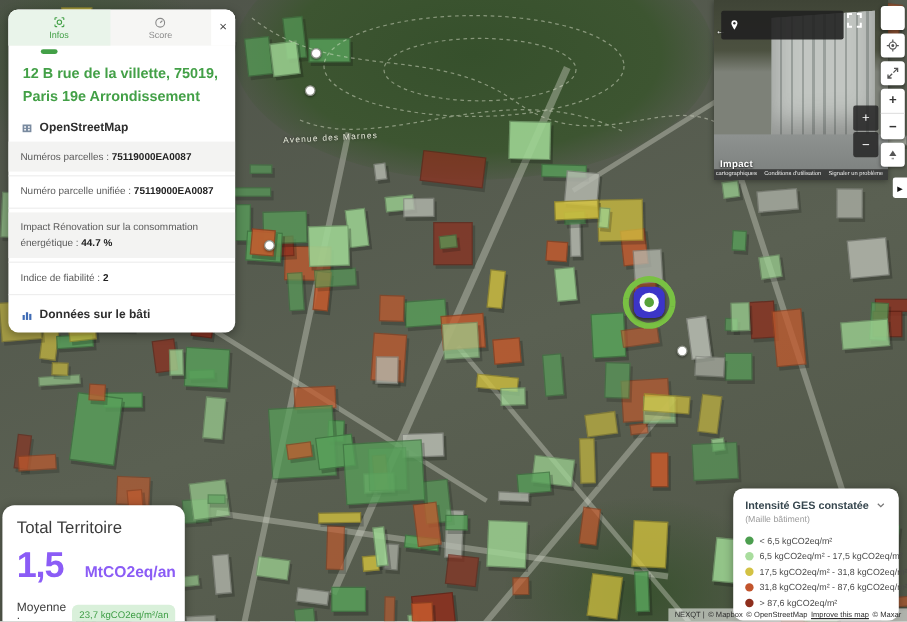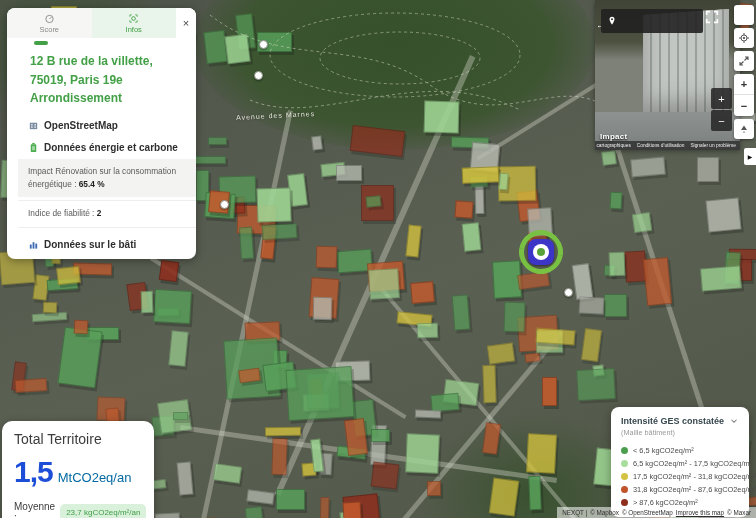--- a/index.html
+++ b/index.html
@@ -28,35 +28,35 @@
   .marker .pin .dot { width:8px; height:8px; border-radius:50%; background:#58a23a; }
 
   
   .left-panel { position:absolute; left:7px; top:8px; width:189px; background:#fff; border-radius:8px; box-shadow:0 2px 8px rgba(0,0,0,.35); overflow:hidden; z-index:20; }
   .tabbar { display:flex; height:30px; background:#f6f6f4; }
   .tab { flex:1; display:flex; flex-direction:column; align-items:center; justify-content:center; gap:1px; font-size:7.5px; color:#8a8a8a; cursor:pointer; }
   .tab svg { width:11px; height:11px; }
   .tab.active { background:#e9f4ea; color:#43a047; }
   .tab-close { width:20px; background:#fff; display:flex; align-items:center; justify-content:center; font-size:11px; color:#444; cursor:pointer; }
   .tab-underline { position:absolute; left:27px; top:33px; width:14px; height:4px; border-radius:3px; background:#43a047; }
-  .panel-body { padding:6px 0 6px 11px; }
+  .panel-body { padding:6px 0 6px 0; }
   .addr { color:#43a047; font-weight:bold; font-size:12px; line-height:1.55; padding:8px 12px 4px 12px; }
   .sec { display:flex; align-items:center; gap:5px; font-size:10px; font-weight:bold; color:#2e2e2e; padding:8px 10px 3px 10px; }
   .sec svg { width:11px; height:11px; }
   .prow { font-size:8.3px; color:#5a5a5a; line-height:1.6; padding:6px 10px; margin:3px 0; }
   .prow b { color:#222; }
   .prow.gray { background:#f3f3f2; }
   .prow.white { border-top:1px solid #eee; border-bottom:1px solid #eee; }
 
   
   .total-card { position:absolute; left:2px; top:421px; width:152px; background:#fff; border-radius:10px; box-shadow:0 2px 8px rgba(0,0,0,.35); padding:10px 12px 10px 12px; z-index:20; }
   .total-title { font-size:14px; color:#3c3c3c; }
   .total-line { margin-top:8px; display:flex; align-items:baseline; }
-  .total-value { font-size:30px; font-weight:bold; color:#1d4ed8; letter-spacing:-1px; }
-  .total-unit { font-size:13px; color:#0369a1; margin-left:5px; }
+  .total-value { font-size:30px; font-weight:bold; color:#8b5cf6; letter-spacing:-1px; }
+  .total-unit { font-size:13px; color:#8b5cf6; margin-left:18px;font-weight:bold; }
   .avg-line { margin-top:12px; display:flex; align-items:center; gap:5px; font-size:10px; color:#3c3c3c; }
   .avg-pill { background:#d9f0da; color:#3f9e46; font-size:8px; padding:4px 6px; border-radius:5px; white-space:nowrap; }
 
   
   .sv { position:absolute; left:595px; top:0; width:145px; height:150px; background:#7d8178; overflow:hidden; z-index:15; box-shadow:0 1px 5px rgba(0,0,0,.4); }
   .sv .trees { position:absolute; left:0; top:0; width:100%; height:60px; background:linear-gradient(#3f4436,#4c5140 70%,rgba(76,81,64,0)); }
   .sv .building { position:absolute; left:48px; top:12px; width:86px; height:108px; background:repeating-linear-gradient(90deg,#c2c6c2 0 7px,#9aa09c 7px 9px), #bcc0bc; box-shadow:inset 0 -20px 20px rgba(60,60,60,.35); transform:skewY(-4deg); }
   .sv .roadway { position:absolute; left:0; bottom:0; width:100%; height:38px; background:linear-gradient(#8e9290,#7a7e7c); }
   .sv-card { position:absolute; left:6px; top:9px; width:102px; background:rgba(33,33,33,.9); border-radius:2px; padding:5px 6px; display:flex; gap:3px; }
   .sv-card .txt { flex:1; }
@@ -334,64 +334,62 @@
       <div class="pin">
         <div class="ring">
           <div class="dot"></div>
         </div>
       </div>
     </div>
   </div>
 
   <div class="left-panel">
     <div class="tabbar">
+      <div class="tab active">
+        <svg viewBox="0 0 24 24" fill="none" stroke="#43a047" stroke-width="2">
+          <path d="M4 8V5a1 1 0 011-1h3M16 4h3a1 1 0 011 1v3M20 16v3a1 1 0 01-1 1h-3M8 20H5a1 1 0 01-1-1v-3"></path>
+            <circle cx="12" cy="12" r="4"></circle>
+        </svg>
+        <span>Infos</span>
+      </div>
       <div class="tab">
         <svg viewBox="0 0 24 24" fill="none" stroke="#8a8a8a" stroke-width="2">
           <circle cx="12" cy="13" r="8"></circle>
             <path d="M12 13l4-4"></path>
         </svg>
         <span>Score</span>
-      </div>
-      <div class="tab active">
-        <svg viewBox="0 0 24 24" fill="none" stroke="#43a047" stroke-width="2">
-          <path d="M4 8V5a1 1 0 011-1h3M16 4h3a1 1 0 011 1v3M20 16v3a1 1 0 01-1 1h-3M8 20H5a1 1 0 01-1-1v-3"></path>
-            <circle cx="12" cy="12" r="4"></circle>
-        </svg>
-        <span>Infos</span>
       </div>
       <div class="tab-close">
         <span>×</span>
       </div>
     </div>
     <div class="tab-underline"></div>
 
     <div class="panel-body">
       <div class="addr">12 B rue de la villette, 75019, Paris 19e Arrondissement</div>
 
       <div class="sec">
         <svg viewBox="0 0 24 24">
           <rect x="4" y="6" width="16" height="14" fill="#7a8ba0"></rect>
             <rect x="7" y="9" width="3" height="3" fill="#fff"></rect>
             <rect x="14" y="9" width="3" height="3" fill="#fff"></rect>
             <rect x="7" y="14" width="3" height="3" fill="#fff"></rect>
             <rect x="14" y="14" width="3" height="3" fill="#fff"></rect>
         </svg>
         <span>OpenStreetMap</span>
       </div>
-
-      <div class="sec">
-        <svg viewBox="0 0 24 24">
-          <rect x="9" y="2" width="6" height="3" rx="1" fill="#4caf50"></rect>
-            <rect x="6" y="5" width="12" height="17" rx="2" fill="#4caf50"></rect>
-            <rect x="9" y="9" width="6" height="9" fill="#a5d6a7"></rect>
-        </svg>
-        <span>Données énergie et carbone</span>
-      </div>
       <div class="prow gray">
-        <span>Impact Rénovation sur la consommation énergétique : </span><b>65.4 %</b>
+        <span>Numéros parcelles : </span><b>75119000EA0087</b>
+      </div>
+      <div class="prow white">
+        <span>Numéro parcelle unifiée : </span><b>75119000EA0087</b>
+      </div>
+
+      <div class="prow gray">
+        <span>Impact Rénovation sur la consommation énergétique : </span><b>44.7 %</b>
       </div>
       <div class="prow white">
         <span>Indice de fiabilité : </span><b>2</b>
       </div>
 
       <div class="sec">
         <svg viewBox="0 0 24 24">
           <rect x="4" y="12" width="4" height="9" fill="#3f6bb5"></rect>
             <rect x="10" y="7" width="4" height="14" fill="#3f6bb5"></rect>
             <rect x="16" y="10" width="4" height="11" fill="#3f6bb5"></rect>

